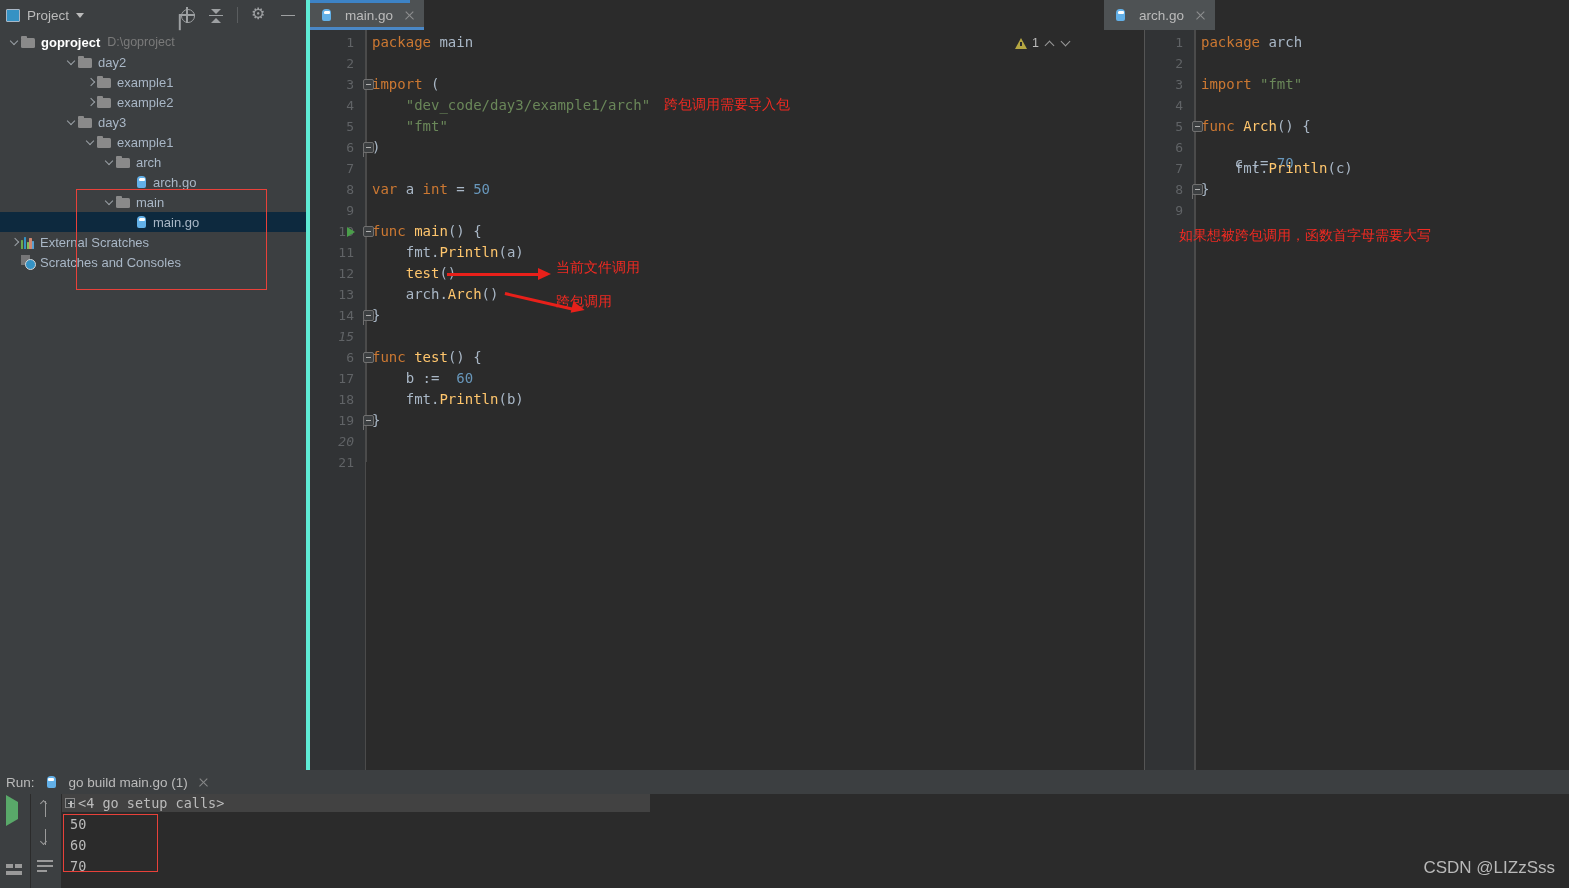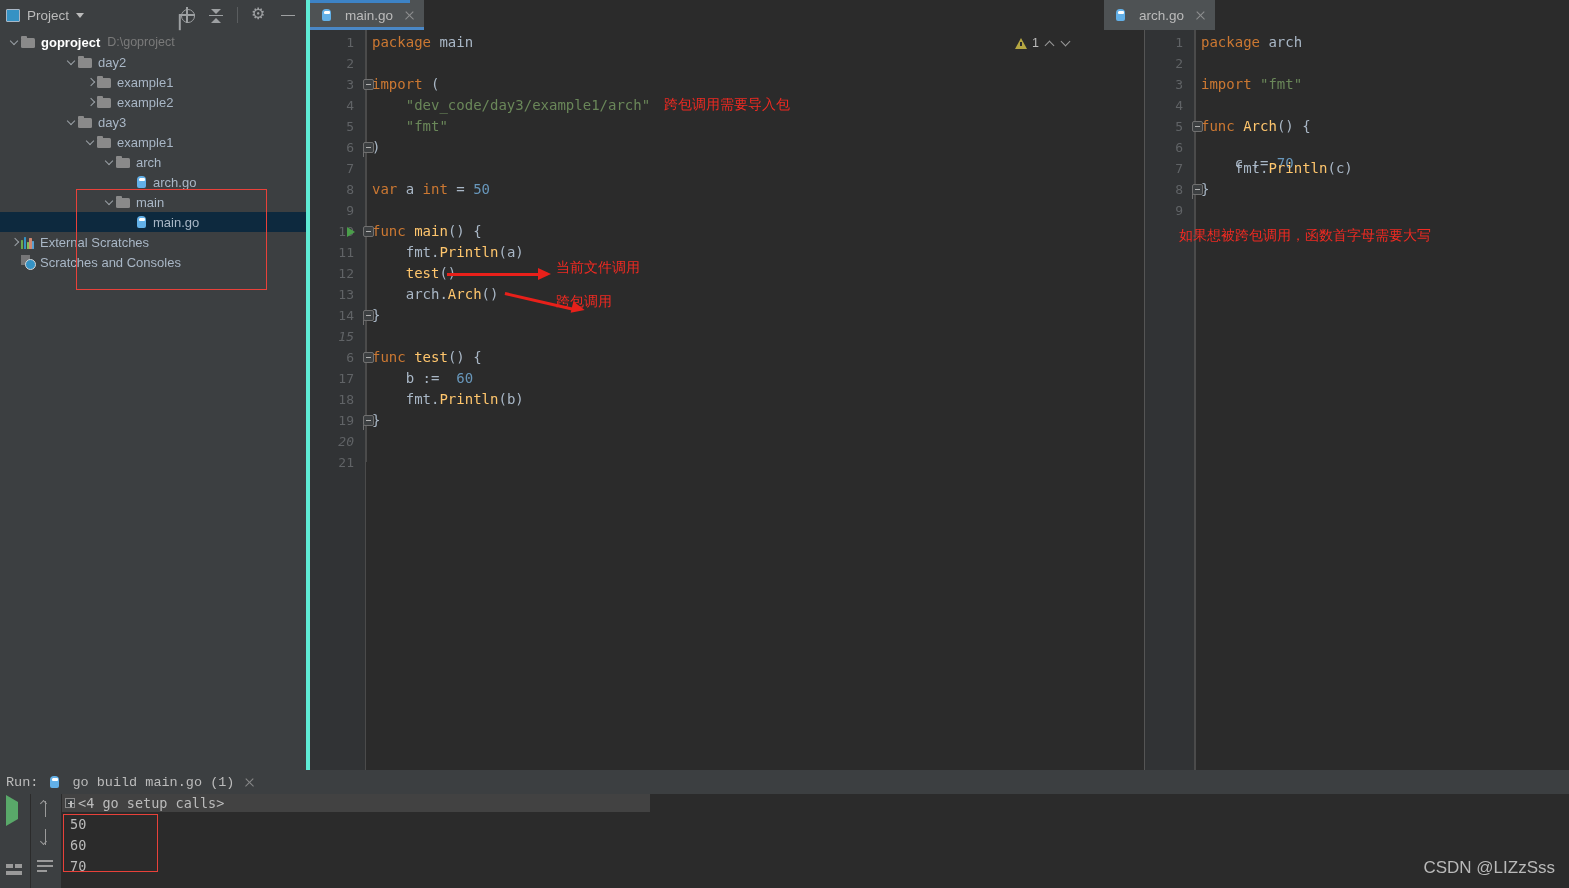--- a/index.html
+++ b/index.html
@@ -213,21 +213,21 @@
     font-family:"DejaVu Sans", sans-serif; white-space:nowrap; font-weight:500;
   }
   .arrow-line { position:absolute; background:#e8201a; height:2.5px; transform-origin: left center; }
   .arrow-head {
     position:absolute; width:0; height:0; border-left:13px solid #e8201a;
     border-top:6px solid transparent; border-bottom:6px solid transparent; transform-origin:left center;
   }
 
   
   #run-panel { position:absolute; left:0; top:770px; width:1569px; height:118px; background:#3c3f41; }
-  #run-head { position:relative; height:24px; display:flex; align-items:center; padding-left:6px; gap:10px;font-family:Liberation Mono, monospace; }
+  #run-head { position:relative; height:24px; display:flex; align-items:center; padding-left:6px; gap:10px; }
   .run-label { color:#bbbbbb; font-size:13.5px; }
   .run-tab { display:flex; align-items:center; gap:6px; color:#bbbbbb; font-size:13.5px; }
   #run-body { position:absolute; left:0; top:24px; right:0; bottom:0; background:#2b2b2b; }
   #run-side { position:absolute; left:0; top:0; width:30px; bottom:0; background:#3c3f41; }
   #run-side2 { position:absolute; left:31px; top:0; width:30px; bottom:0; background:#3c3f41; }
   .sb-ico { position:absolute; width:18px; height:18px; }
   .play-ico { width:0; height:0; border-left:12px solid #59a869; border-top:7px solid transparent; border-bottom:7px solid transparent; }
   .stop-ico { width:12px; height:12px; background:#6e6e6e; }
   .updn { width:14px; height:16px; position:relative; }
   .updn .shaft { position:absolute; left:6.5px; top:0; width:1.6px; height:16px; background:#9a9a9a; }

